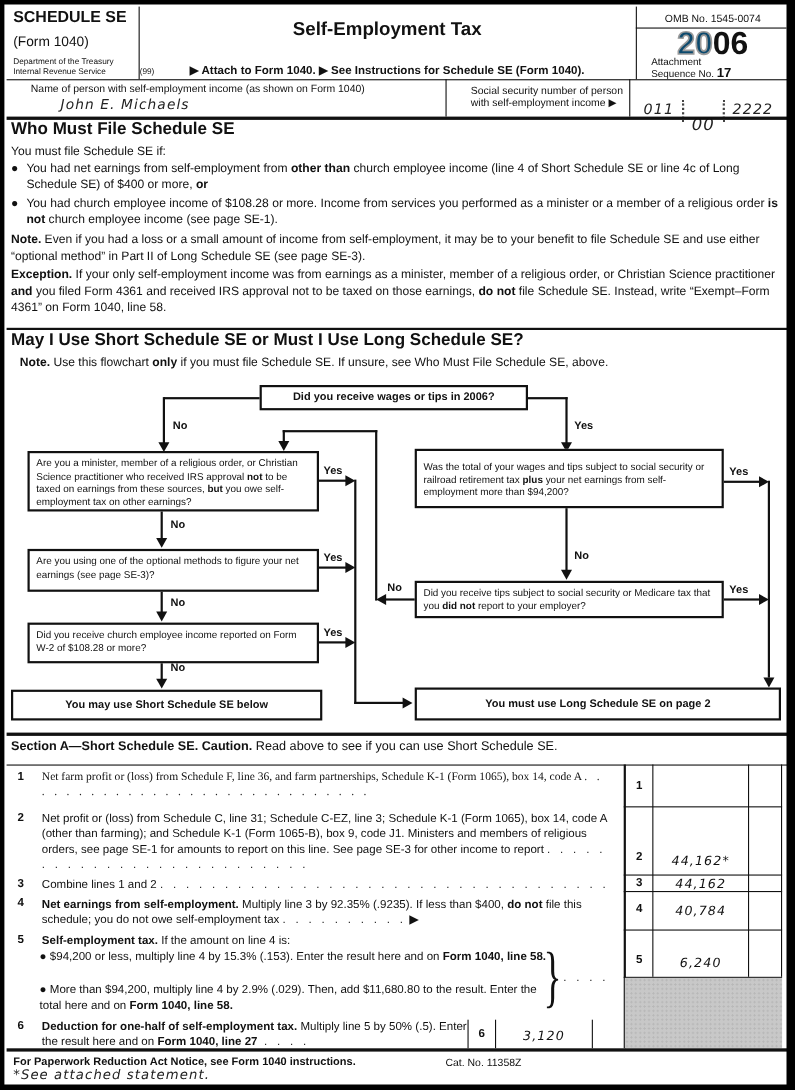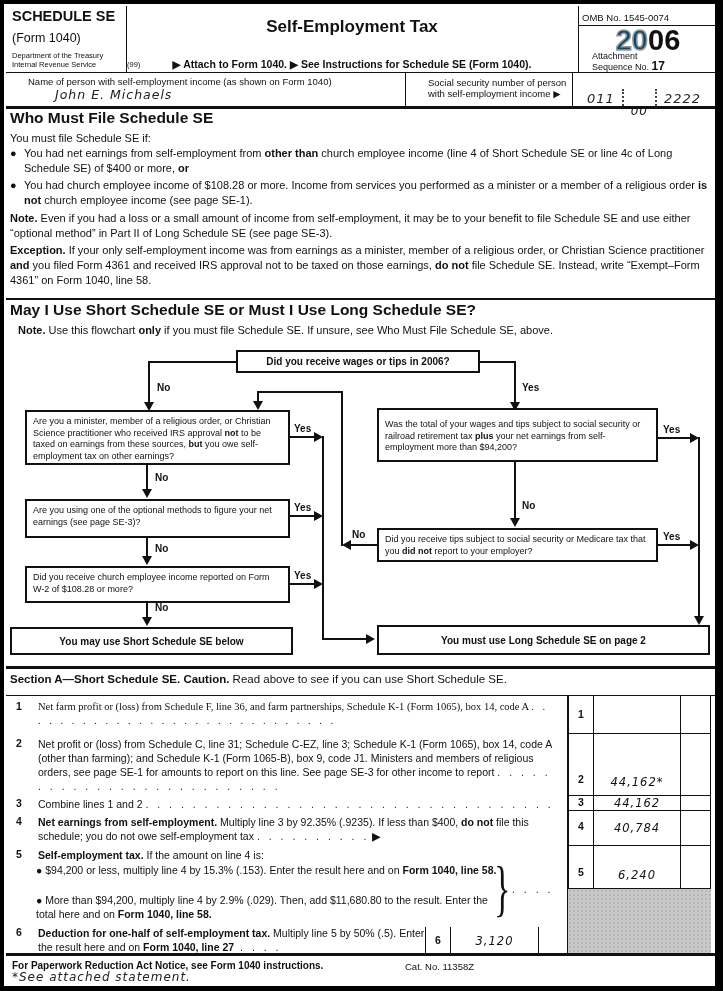--- a/index.html
+++ b/index.html
@@ -41,41 +41,41 @@
   <div class="t" style="left:12px;top:31px;font-size:12.5px;">(Form 1040)</div>
   <div class="t tiny" style="left:12px;top:51px;">Department of the Treasury</div>
   <div class="t tiny" style="left:12px;top:60px;">Internal Revenue Service</div>
   <div class="t tiny" style="left:105px;top:60px;margin-left:22px;">(99)</div>
   <div class="vl" style="left:126px;top:6px;height:66px;width:1px;"></div>
 
   <div class="t b" style="left:126px;top:19px;width:452px;text-align:center;font-size:17px;">Self-Employment Tax</div>
   <div class="t b" style="left:126px;top:57px;width:452px;text-align:center;font-size:10.5px;">▶ Attach to Form 1040.   ▶ See Instructions for Schedule SE (Form 1040).</div>
 
   <div class="vl" style="left:578px;top:6px;height:66px;width:1px;"></div>
-  <div class="t" style="left:582px;top:10px;width:132px;font-size:9.5px;">OMB No. 1545-0074</div>
+  <div class="t" style="left:582px;top:10px;width:132px;text-align:center;font-size:9.5px;">OMB No. 1545-0074</div>
   <div class="hl thin" style="left:578px;top:25px;width:137px;"></div>
   <div class="t" style="left:586px;top:26px;width:124px;text-align:center;font-size:29px;line-height:29px;">
     <span class="yearOutline b">20</span><span class="b">06</span>
   </div>
   <div class="t" style="left:592px;top:52px;font-size:9px;line-height:9px;">Attachment</div>
   <div class="t" style="left:592px;top:62px;font-size:9px;line-height:9px;">
     <span>Sequence No. </span><span class="b" style="font-size:12px;">17</span>
   </div>
 
   <div class="hl thin" style="left:6px;top:72px;width:710px;"></div>
   <div class="t small" style="left:12px;top:76px;">Name of person with self-employment income (as shown on Form 1040)</div>
   <div class="t hand" style="left:55px;top:87px;font-size:12.5px;">John E. Michaels</div>
   <div class="vl" style="left:405px;top:72px;height:34px;width:1px;"></div>
   <div class="t small" style="left:412px;top:77px;">Social security number of person</div>
   <div class="t small" style="left:412px;top:88px;">with self-employment income ▶</div>
   <div class="vl" style="left:572px;top:72px;height:34px;width:1px;"></div>
   <div class="abs" style="left:576px;top:79px;width:136px;display:flex;align-items:center;justify-content:center;">
     <span class="hand" style="font-size:13px;">011</span>
     <span class="ssnSep"></span>
-    <span class="hand" style="font-size:12px;margin-top:25px;">00</span>
+    <span class="hand" style="font-size:15px;margin-top:25px;">00</span>
     <span class="ssnSep"></span>
     <span class="hand" style="font-size:13px;">2222</span>
   </div>
   <div class="hl" style="left:6px;top:106px;width:710px;height:2.5px;"></div>
 
   <div class="t b" style="left:10px;top:110px;font-size:15.5px;">Who Must File Schedule SE</div>
   <div class="t" style="left:10px;top:131px;">You must file Schedule SE if:</div>
   <div class="t" style="left:10px;top:146px;width:690px;padding-left:14px;">
     <span class="abs" style="left:0;top:0;">●</span><span><span>You had net earnings from self-employment from </span><span class="b">other than</span><span> church employee income (line 4 of Short Schedule SE or line 4c of Long Schedule SE) of $400 or more, </span><span class="b">or</span></span>
   </div>

